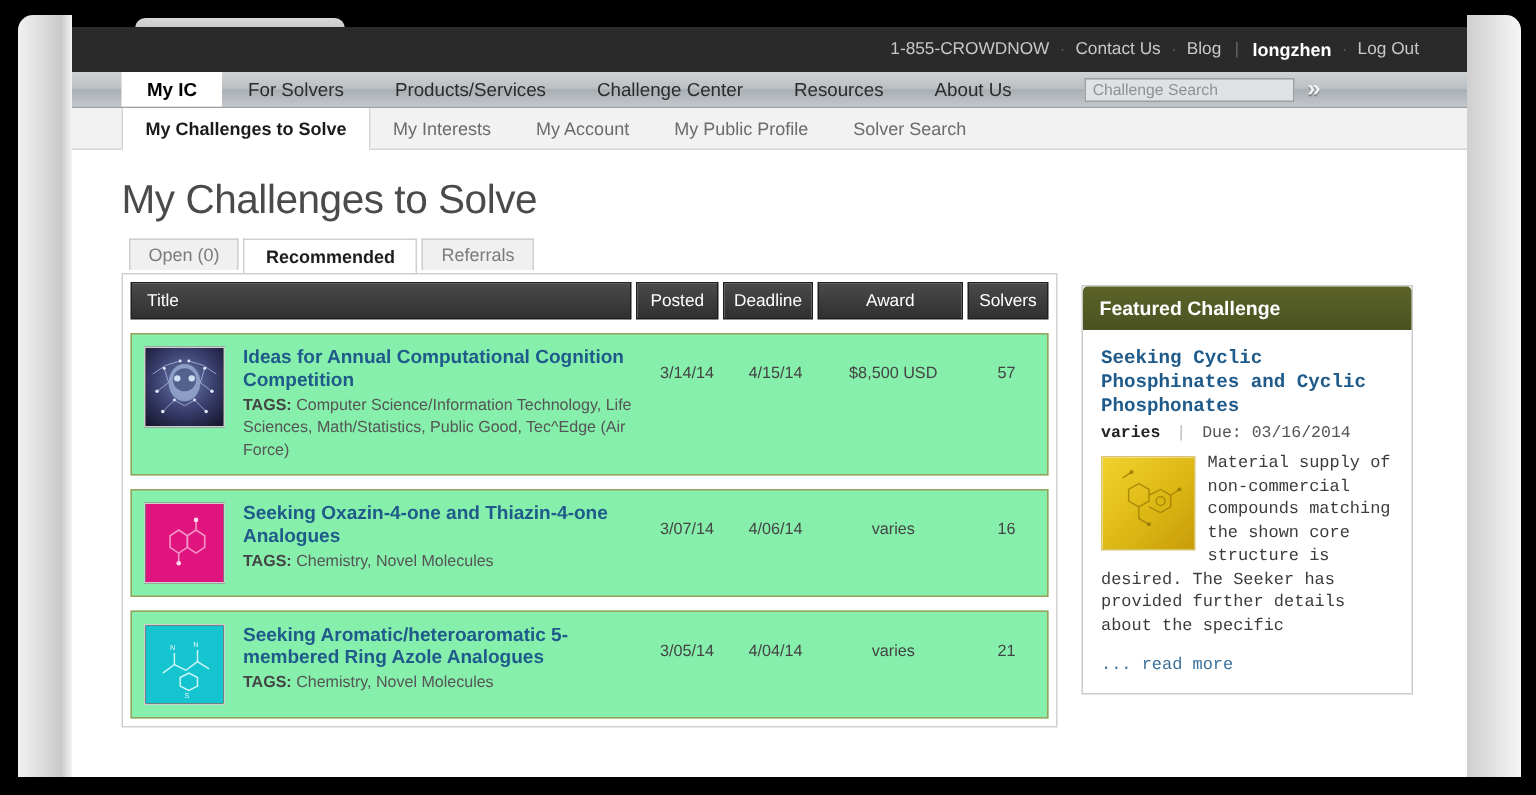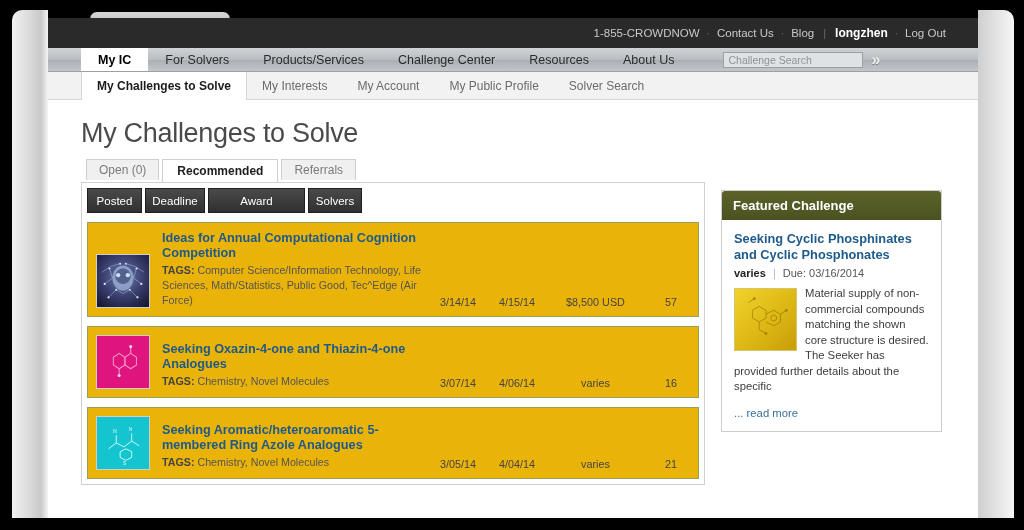--- a/index.html
+++ b/index.html
@@ -219,23 +219,23 @@
     justify-content: center;
   }
   .th.title { flex: 1; justify-content: flex-start; padding-left: 10px; }
   .th.posted   { width: 55px; }
   .th.deadline { width: 60px; }
   .th.award    { width: 97px; }
   .th.solvers  { width: 54px; }
 
   .row {
     display: flex;
-    align-items: flex-end;
+    align-items: flex-start;
     border: 1px solid #9aa05c;
-    background: #eab308;
+    background: #86efac;
     margin-top: 9px;
     padding: 8px 0 8px 8px;
     min-height: 58px;
   }
   .thumb {
     width: 54px; height: 54px;
     flex: none;
     border: 1px solid #cfcfcf;
     background: #222;
     margin-right: 12px;
@@ -278,21 +278,21 @@
     background: #fff;
   }
   .feat-head {
     background: linear-gradient(to bottom, #5b6329 0%, #4b5221 100%);
     color: #ffffff;
     font-size: 13px;
     font-weight: bold;
     padding: 7px 11px;
     border-radius: 3px 3px 0 0;
   }
-  .feat-body { padding: 11px 12px 12px 12px; }
+  .feat-body { padding: 11px 12px 12px 12px; font-family: Liberation Mono, monospace; }
   .feat-title {
     font-size: 12.8px;
     font-weight: bold;
     color: #1e5a8a;
     line-height: 16px;
     cursor: pointer;
   }
   .feat-meta {
     font-size: 11px;
     color: #555;
@@ -376,20 +376,21 @@
         <div class="pill active">Recommended</div>
         <div class="pill">Referrals</div>
       </div>
 
       <div class="cols">
 
         <div class="table-col">
           <div class="tbl-wrap">
 
             <div class="tbl-head">
+              <div class="th title">Title</div>
               <div class="th posted">Posted</div>
               <div class="th deadline">Deadline</div>
               <div class="th award">Award</div>
               <div class="th solvers">Solvers</div>
             </div>
 
             <div class="row">
               <div class="thumb">
                 <svg viewBox="0 0 54 54" preserveAspectRatio="none">
                   <defs>

